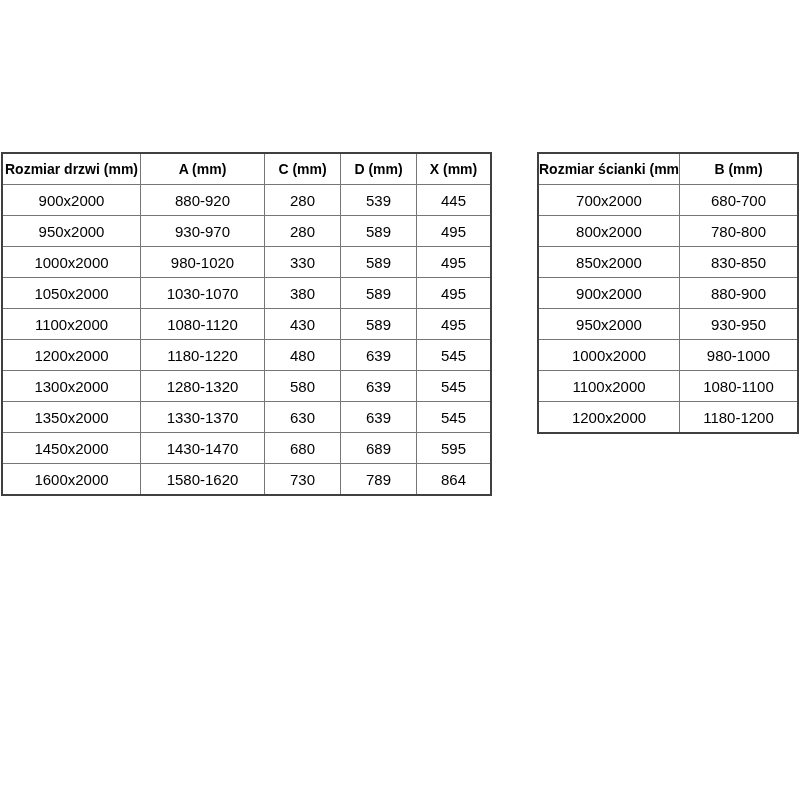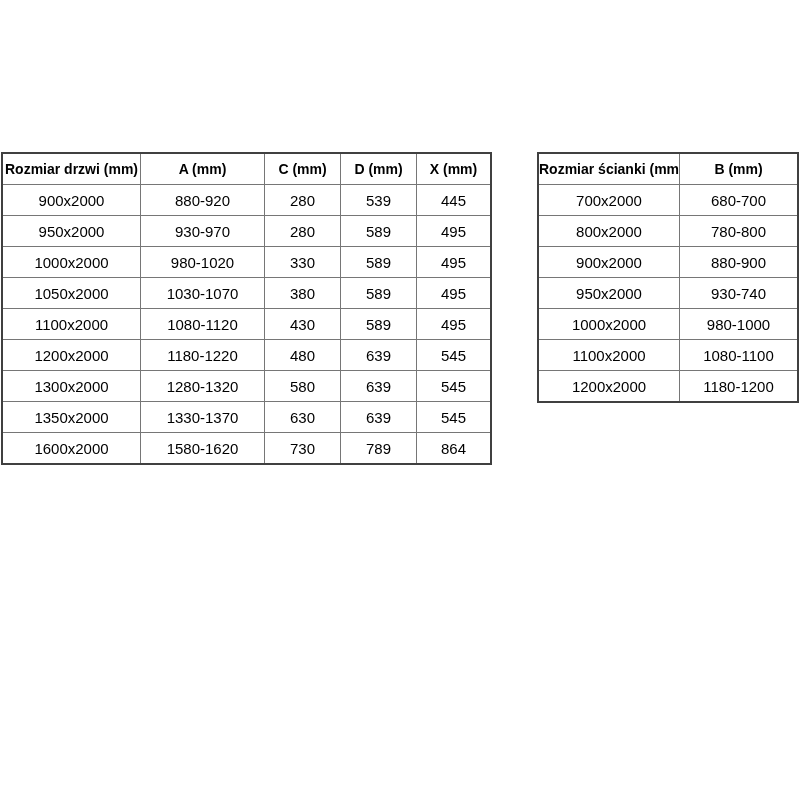--- a/index.html
+++ b/index.html
@@ -121,20 +121,27 @@
           <td>545</td>
         </tr>
         <tr>
           <td>1350x2000</td>
           <td>1330-1370</td>
           <td>630</td>
           <td>639</td>
           <td>545</td>
         </tr>
         <tr>
+          <td>1450x2000</td>
+          <td>1430-1470</td>
+          <td>680</td>
+          <td>689</td>
+          <td>595</td>
+        </tr>
+        <tr>
           <td>1600x2000</td>
           <td>1580-1620</td>
           <td>730</td>
           <td>789</td>
           <td>864</td>
         </tr>
       </tbody>
     </table>
   <table class="spec-table walls-table">
       <thead>
@@ -146,26 +153,30 @@
       <tbody>
         <tr>
           <td>700x2000</td>
           <td>680-700</td>
         </tr>
         <tr>
           <td>800x2000</td>
           <td>780-800</td>
         </tr>
         <tr>
+          <td>850x2000</td>
+          <td>830-850</td>
+        </tr>
+        <tr>
           <td>900x2000</td>
           <td>880-900</td>
         </tr>
         <tr>
           <td>950x2000</td>
-          <td>930-740</td>
+          <td>930-950</td>
         </tr>
         <tr>
           <td>1000x2000</td>
           <td>980-1000</td>
         </tr>
         <tr>
           <td>1100x2000</td>
           <td>1080-1100</td>
         </tr>
         <tr>

